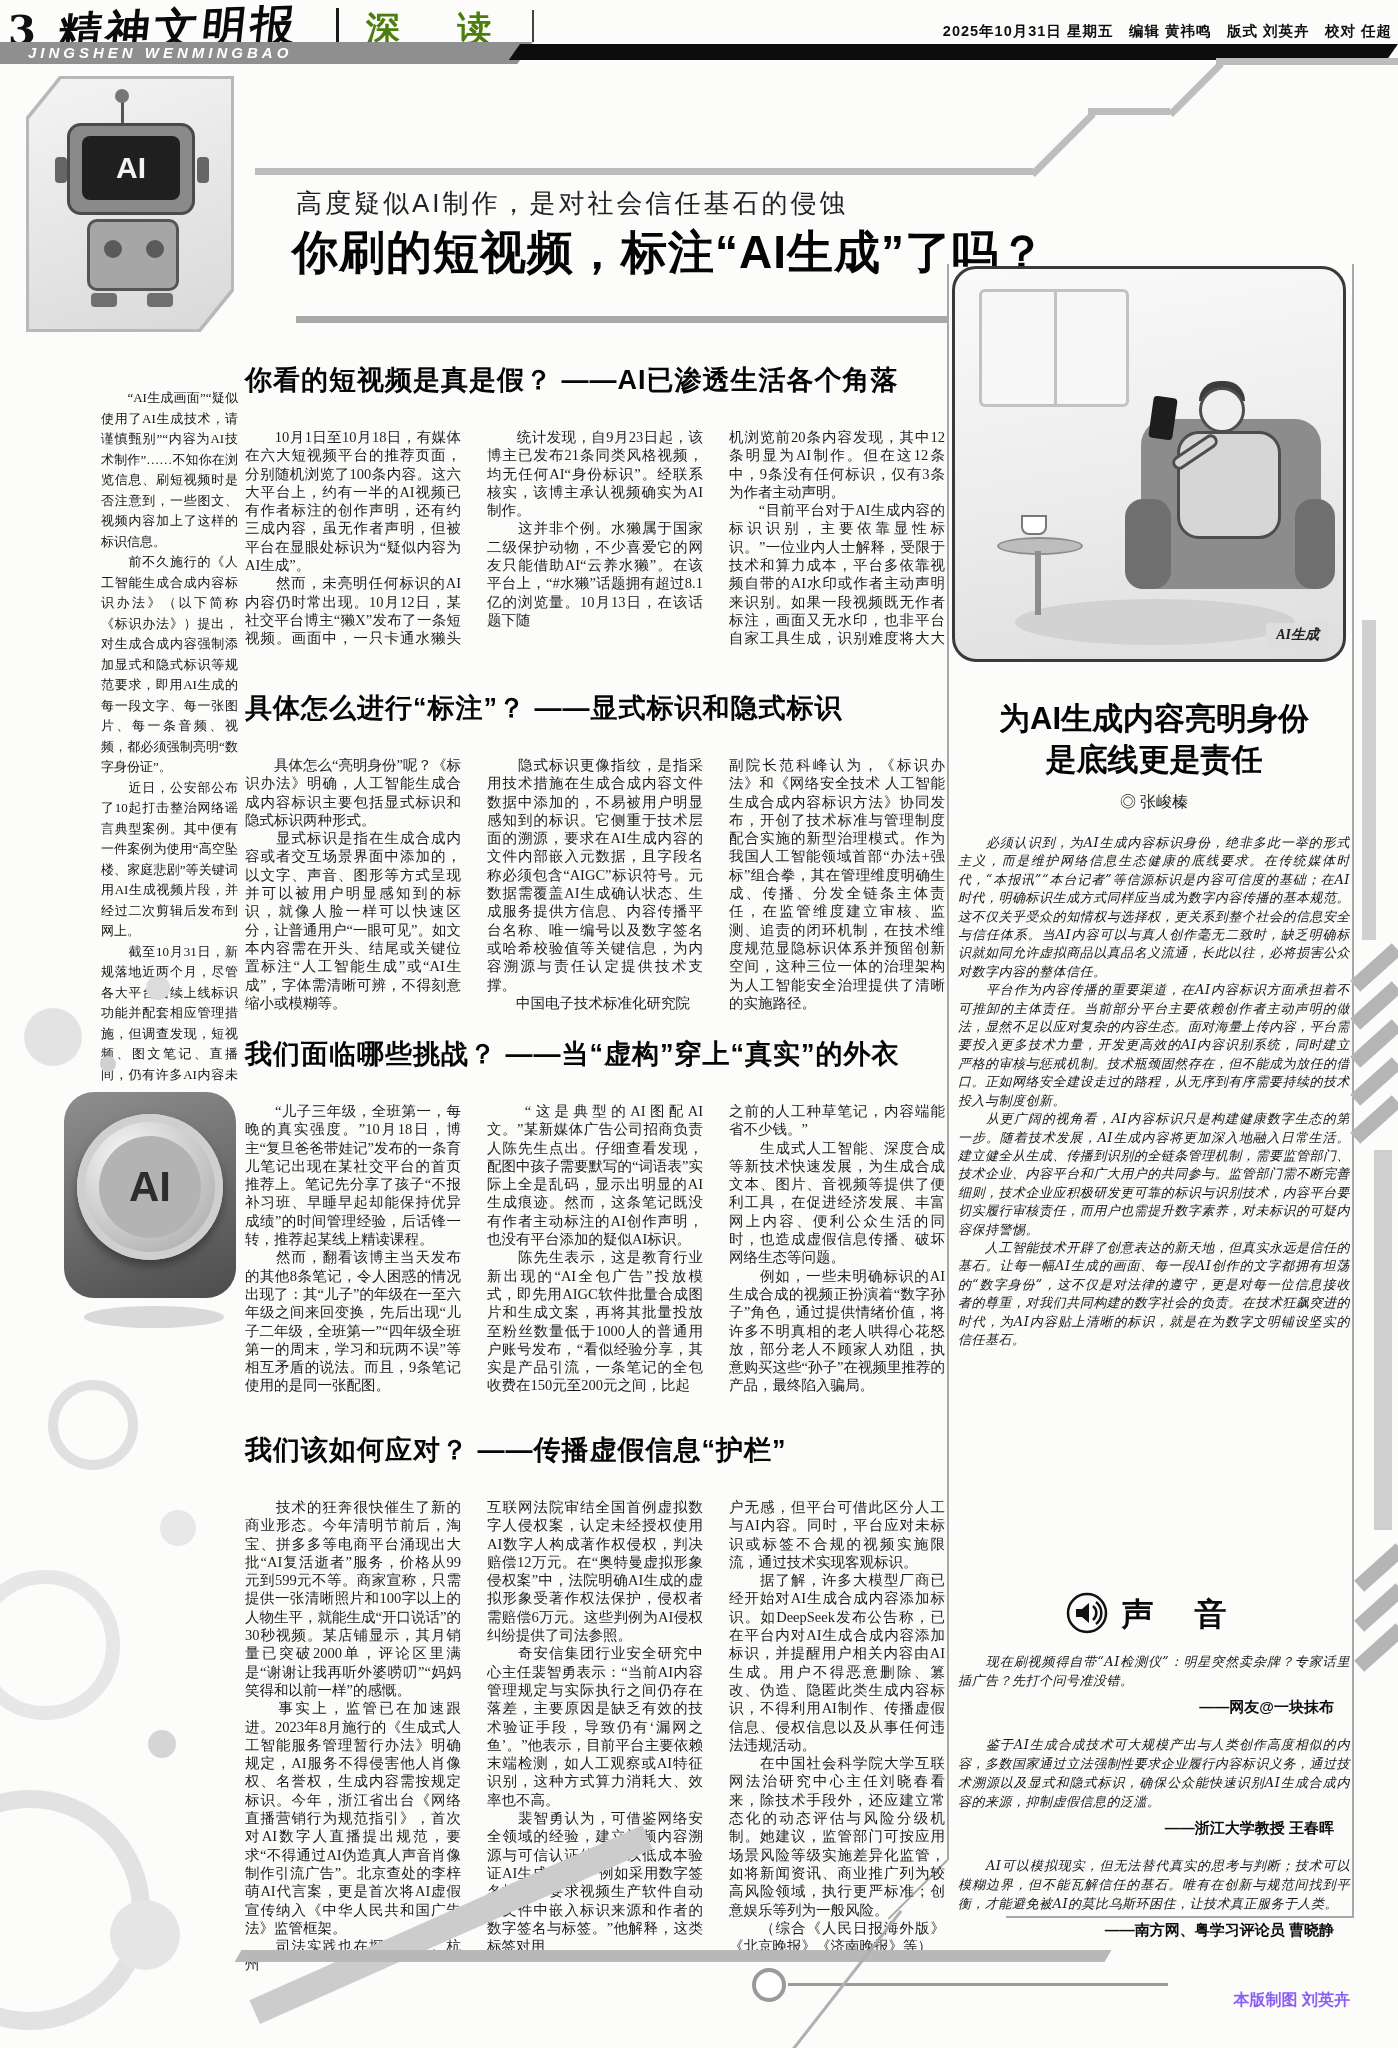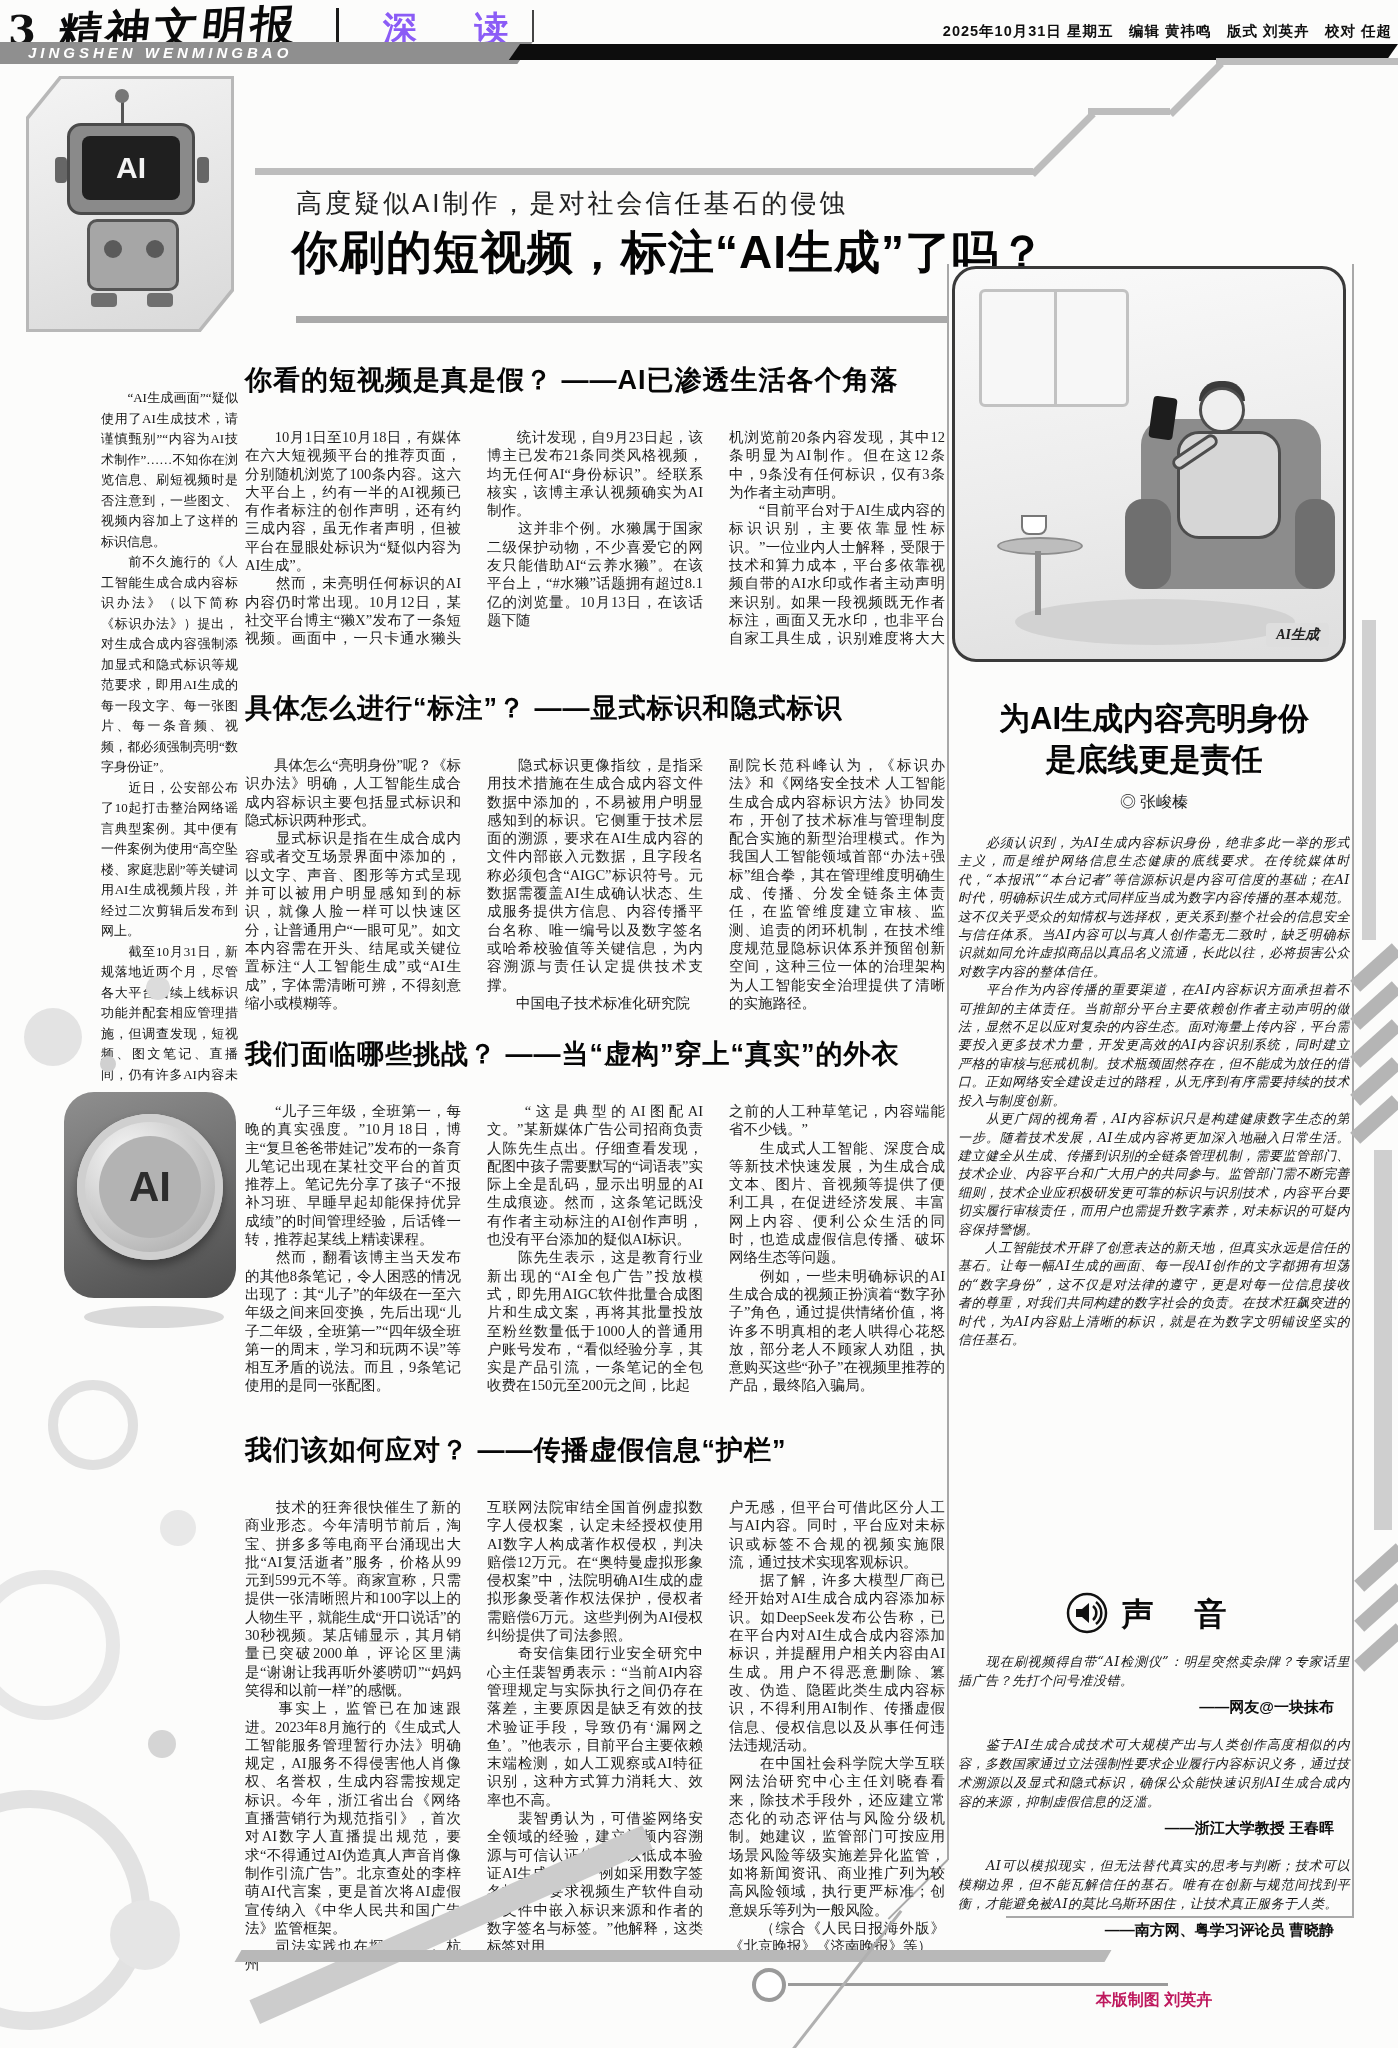--- a/index.html
+++ b/index.html
@@ -5,21 +5,21 @@
   * { box-sizing: border-box; }
   html,body { margin:0; padding:0; }
   body { background:#e8e8e8; font-family:"Liberation Sans", sans-serif; }
   #page { position:relative; width:1398px; height:2048px; background:#fcfcfb; overflow:hidden; margin:0 auto; color:#1a1a1a; }
   p { margin:0; }
 
   
   .pagenum { position:absolute; left:8px; top:6px; font:700 40px "DejaVu Serif", serif; color:#111; }
   .masthead { position:absolute; left:58px; top:0px; font:700 44px "DejaVu Serif", serif; transform:skewX(-8deg) rotate(-2deg); letter-spacing:4px; color:#0a0a0a; }
   .head-div1 { position:absolute; left:336px; top:8px; width:3px; height:36px; background:#1a1a1a; }
-  .section-name { position:absolute; left:366px; top:6px; font:700 34px "Liberation Sans", sans-serif; letter-spacing:24px; color:#8b5cf6;margin-left:17px; }
+  .section-name { position:absolute; left:366px; top:6px; font:700 34px "Liberation Sans", sans-serif; letter-spacing:24px; color:#4d7c0f; }
   .head-div2 { position:absolute; left:532px; top:10px; width:2px; height:32px; background:#444; }
   .dateline { position:absolute; right:6px; top:22px; font:600 14.5px "Liberation Sans", sans-serif; color:#0f0f0f; letter-spacing:1px; }
   .ribbon { position:absolute; left:-20px; top:42px; width:545px; height:22px; background:#8f8f8f; transform:skewX(-35deg); }
   .ribbon-text { position:absolute; left:28px; top:44px; font:700 italic 15px "Liberation Sans", sans-serif; color:#fff; letter-spacing:4px; }
   .black-bar { position:absolute; left:520px; top:44px; width:878px; height:16px; background:#0d0d0d; transform:skewX(-35deg); transform-origin:left top; }
 
   
   .gline { position:absolute; background:#bdbdbd; }
   .diag { transform:rotate(-45deg); transform-origin:left top; }
   .hatch { position:absolute; width:56px; height:15px; background:#b5b5b5; transform:rotate(-42deg); }
@@ -84,21 +84,21 @@
   .r-body { position:absolute; left:958px; top:834px; width:392px; height:724px; overflow:hidden;
     font:italic 400 13px "DejaVu Serif", serif; line-height:18.4px; letter-spacing:0.5px; text-align:justify; text-justify:inter-character; color:#141414; }
 
   
   .voices { position:absolute; left:958px; top:1592px; width:392px; }
   .voices-head { display:flex; align-items:center; justify-content:center; gap:14px; margin-bottom:14px; }
   .voices-title { font:700 32px "Liberation Sans", sans-serif; letter-spacing:16px; color:#0a0a0a; }
   .quote { font:italic 400 13px "DejaVu Serif", serif; line-height:19px; letter-spacing:0.5px; text-align:justify; text-justify:inter-character; color:#141414; }
   .attr { text-align:right; padding-right:16px; font:700 15px "Liberation Sans", sans-serif; color:#0d0d0d; margin:8px 0 18px 0; }
 
-  .credit { position:absolute; left:958px; top:1990px; width:392px; text-align:center; font:600 16px "Liberation Sans", sans-serif; color:#be185d; }
+  .credit { position:absolute; left:958px; top:1990px; width:392px; text-align:right; font:600 16px "Liberation Sans", sans-serif; color:#8b5cf6; }
 
   
   .ai-badge { position:absolute; left:64px; top:1092px; width:172px; height:206px; background:linear-gradient(160deg,#8f8f8f,#4c4c4c); border-radius:30px; }
   .ai-ring { position:absolute; left:13px; top:22px; width:146px; height:146px; border-radius:50%; background:radial-gradient(circle at 35% 30%,#f7f7f7,#9c9c9c); box-shadow:inset 0 0 0 8px #cfcfcf, 0 6px 10px rgba(0,0,0,.35); }
   .ai-disc { position:absolute; left:22px; top:22px; width:102px; height:102px; border-radius:50%; background:#b3b3b3; display:flex; align-items:center; justify-content:center; font:800 42px "Liberation Sans", sans-serif; color:#2d2d2d; }
   .ai-shadow { position:absolute; left:84px; top:1306px; width:140px; height:22px; border-radius:50%; background:#d9d9d9; }
 </style>
 </head>
 <body>
 

